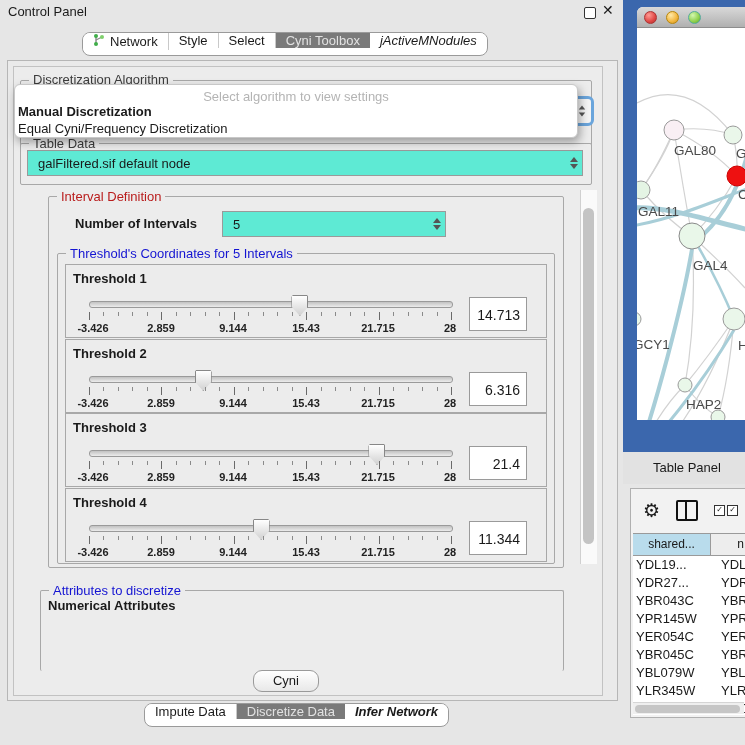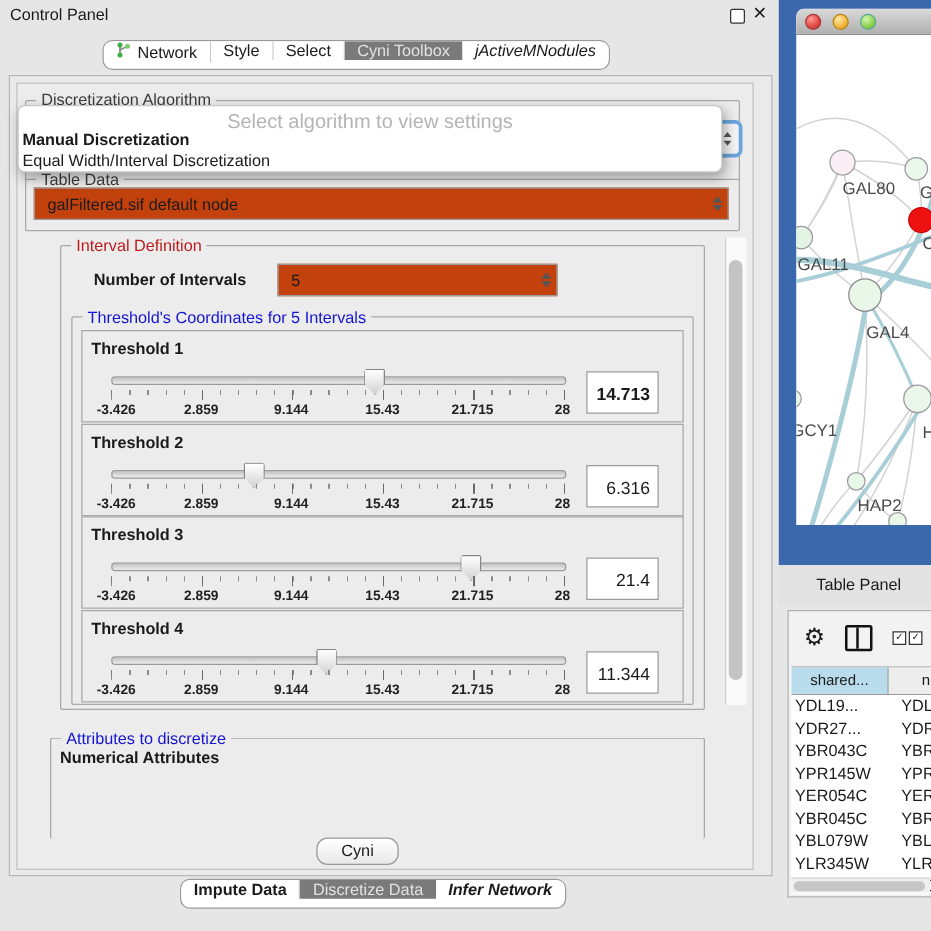--- a/index.html
+++ b/index.html
@@ -22,29 +22,29 @@
 
   .outer-panel{left:7px;top:60px;width:609px;height:639px;border:1px solid #b6b6b6;background:#eaeaea;}
   .inner-panel{left:13px;top:66px;width:588px;height:628px;border:1px solid #c2c2c2;background:#ececec;}
 
   .group{border:1px solid #a8a8a8;border-radius:2px;}
   .gtitle{position:absolute;top:-8px;left:8px;background:#ececec;padding:0 4px;font-size:13px;}
   .gtitle.green{color:#b91c1c;}
   .gtitle.blue{color:#1414d2;}
   .gtitle.dark{color:#3c3c3c;}
 
-  .combo{background:#c2410c;border:1px solid #9a9a9a;border-radius:0;position:absolute;display:flex;align-items:center;}
+  .combo{background:#5eead4;border:1px solid #9a9a9a;border-radius:0;position:absolute;display:flex;align-items:center;}
   .combo .val{padding-left:10px;flex:1;}
   .stepper{width:16px;display:flex;flex-direction:column;align-items:center;justify-content:center;gap:2px;}
   .arr-up{width:0;height:0;border-left:4px solid transparent;border-right:4px solid transparent;border-bottom:5px solid #555;}
   .arr-dn{width:0;height:0;border-left:4px solid transparent;border-right:4px solid transparent;border-top:5px solid #555;}
 
   .popup{left:14px;top:84px;width:562px;height:52px;background:#fff;border:1px solid #c8c8c8;
          border-radius:6px;box-shadow:2px 4px 10px rgba(0,0,0,.35);z-index:50;}
-  .popup .hint{position:absolute;top:4px;left:0;width:100%;text-align:center;color:#b4b4b4;font-size:16px;}
+  .popup .hint{position:absolute;top:4px;left:0;width:100%;text-align:center;color:#b4b4b4;font-size:13px;}
   .popup .opt1{position:absolute;top:19px;left:3px;font-weight:bold;font-size:13px;}
   .popup .opt2{position:absolute;top:36px;left:3px;font-size:13px;}
 
   .focus-ring{left:570px;top:96px;width:18px;height:24px;border:3px solid #6aa5dc;border-radius:6px;background:#f4f4f4;z-index:40;}
 
   .tpanel{border:1px solid #a8a8a8;background:#ececec;}
   .tpanel .tlabel{position:absolute;left:7px;top:6px;font-weight:bold;}
   .track{position:absolute;height:5px;border:1px solid #9a9a9a;border-radius:3px;background:linear-gradient(#c2c2c2,#ececec);}
   .thumb{position:absolute;top:-7px;width:15px;height:19px;background:linear-gradient(#ffffff,#d2d2d2);
          border:1px solid #878787;clip-path:polygon(8% 0,92% 0,100% 10%,100% 55%,50% 100%,0 55%,0 10%);}
@@ -138,21 +138,21 @@
   <div class="abs focus-ring">
     <div class="stepper" style="height:100%;width:100%;">
         <span class="arr-up" style="transform:scale(.8)"></span>
         <span class="arr-dn" style="transform:scale(.8)"></span>
       </div>
   </div>
 
   <div class="abs popup">
     <div class="hint">Select algorithm to view settings</div>
     <div class="opt1">Manual Discretization</div>
-    <div class="opt2">Equal Width/Interval Discretization</div>
+    <div class="opt2">Equal Cyni/Frequency Discretization</div>
   </div>
 
   <div class="abs group" style="left:20px;top:143px;width:570px;height:40px;background:#ececec;">
     <span class="gtitle dark">Table Data</span>
   </div>
   <div class="combo" style="left:27px;top:150px;width:554px;height:24px;">
     <span class="val">galFiltered.sif default node</span>
     <span class="stepper">
         <span class="arr-up"></span>
         <span class="arr-dn"></span>
@@ -181,21 +181,21 @@
       <div class="thumb" style="left: 201.445px;"></div>
     </div>
     <div class="ticks-min" style="left:23px;top:47px;width:363px;"></div>
     <div class="ticks-maj" style="left:23px;top:47px;width:363px;"></div>
     <span class="ticklab" style="left:27px;top:57px;">-3.426</span>
     <span class="ticklab" style="left:95px;top:57px;">2.859</span>
     <span class="ticklab" style="left:167px;top:57px;">9.144</span>
     <span class="ticklab" style="left:240px;top:57px;">15.43</span>
     <span class="ticklab" style="left:312px;top:57px;">21.715</span>
     <span class="ticklab" style="left:384px;top:57px;">28</span>
-    <div class="valbox" style="left:403px;top:32px;font-weight:bold;">14.713</div>
+    <div class="valbox" style="left:403px;top:32px;">14.713</div>
   </div>
 
   <div class="abs tpanel" style="left:65px;top:339px;width:480px;height:72px;">
     <div class="tlabel">Threshold 2</div>
     <div class="track" style="left:23px;top:36px;width:362px;">
       <div class="thumb" style="left: 104.719px;"></div>
     </div>
     <div class="ticks-min" style="left:23px;top:47px;width:363px;"></div>
     <div class="ticks-maj" style="left:23px;top:47px;width:363px;"></div>
     <span class="ticklab" style="left:27px;top:57px;">-3.426</span>
@@ -245,21 +245,21 @@
 
   <div class="abs group" style="left:40px;top:590px;width:522px;height:80px;border-bottom:none;">
     <span class="gtitle blue">Attributes to discretize</span>
   </div>
   <div class="abs" style="left:48px;top:598px;font-weight:bold;">Numerical Attributes</div>
 
   <div class="btn" style="left:253px;top:670px;width:64px;height:20px;line-height:20px;">Cyni</div>
 
   <div class="abs tabbar" style="left:144px;top:703px;">
     <div class="tab">
-        <span style="font-weight:bold;">Impute Data</span>
+        <span style="font-weight:normal;">Impute Data</span>
       </div>
     <div class="tab sel">
         <span>Discretize Data</span>
       </div>
     <div class="tab">
         <span style="font-weight:bold;">Infer Network</span>
       </div>
   </div>
 
   <div class="abs blueframe"></div>

